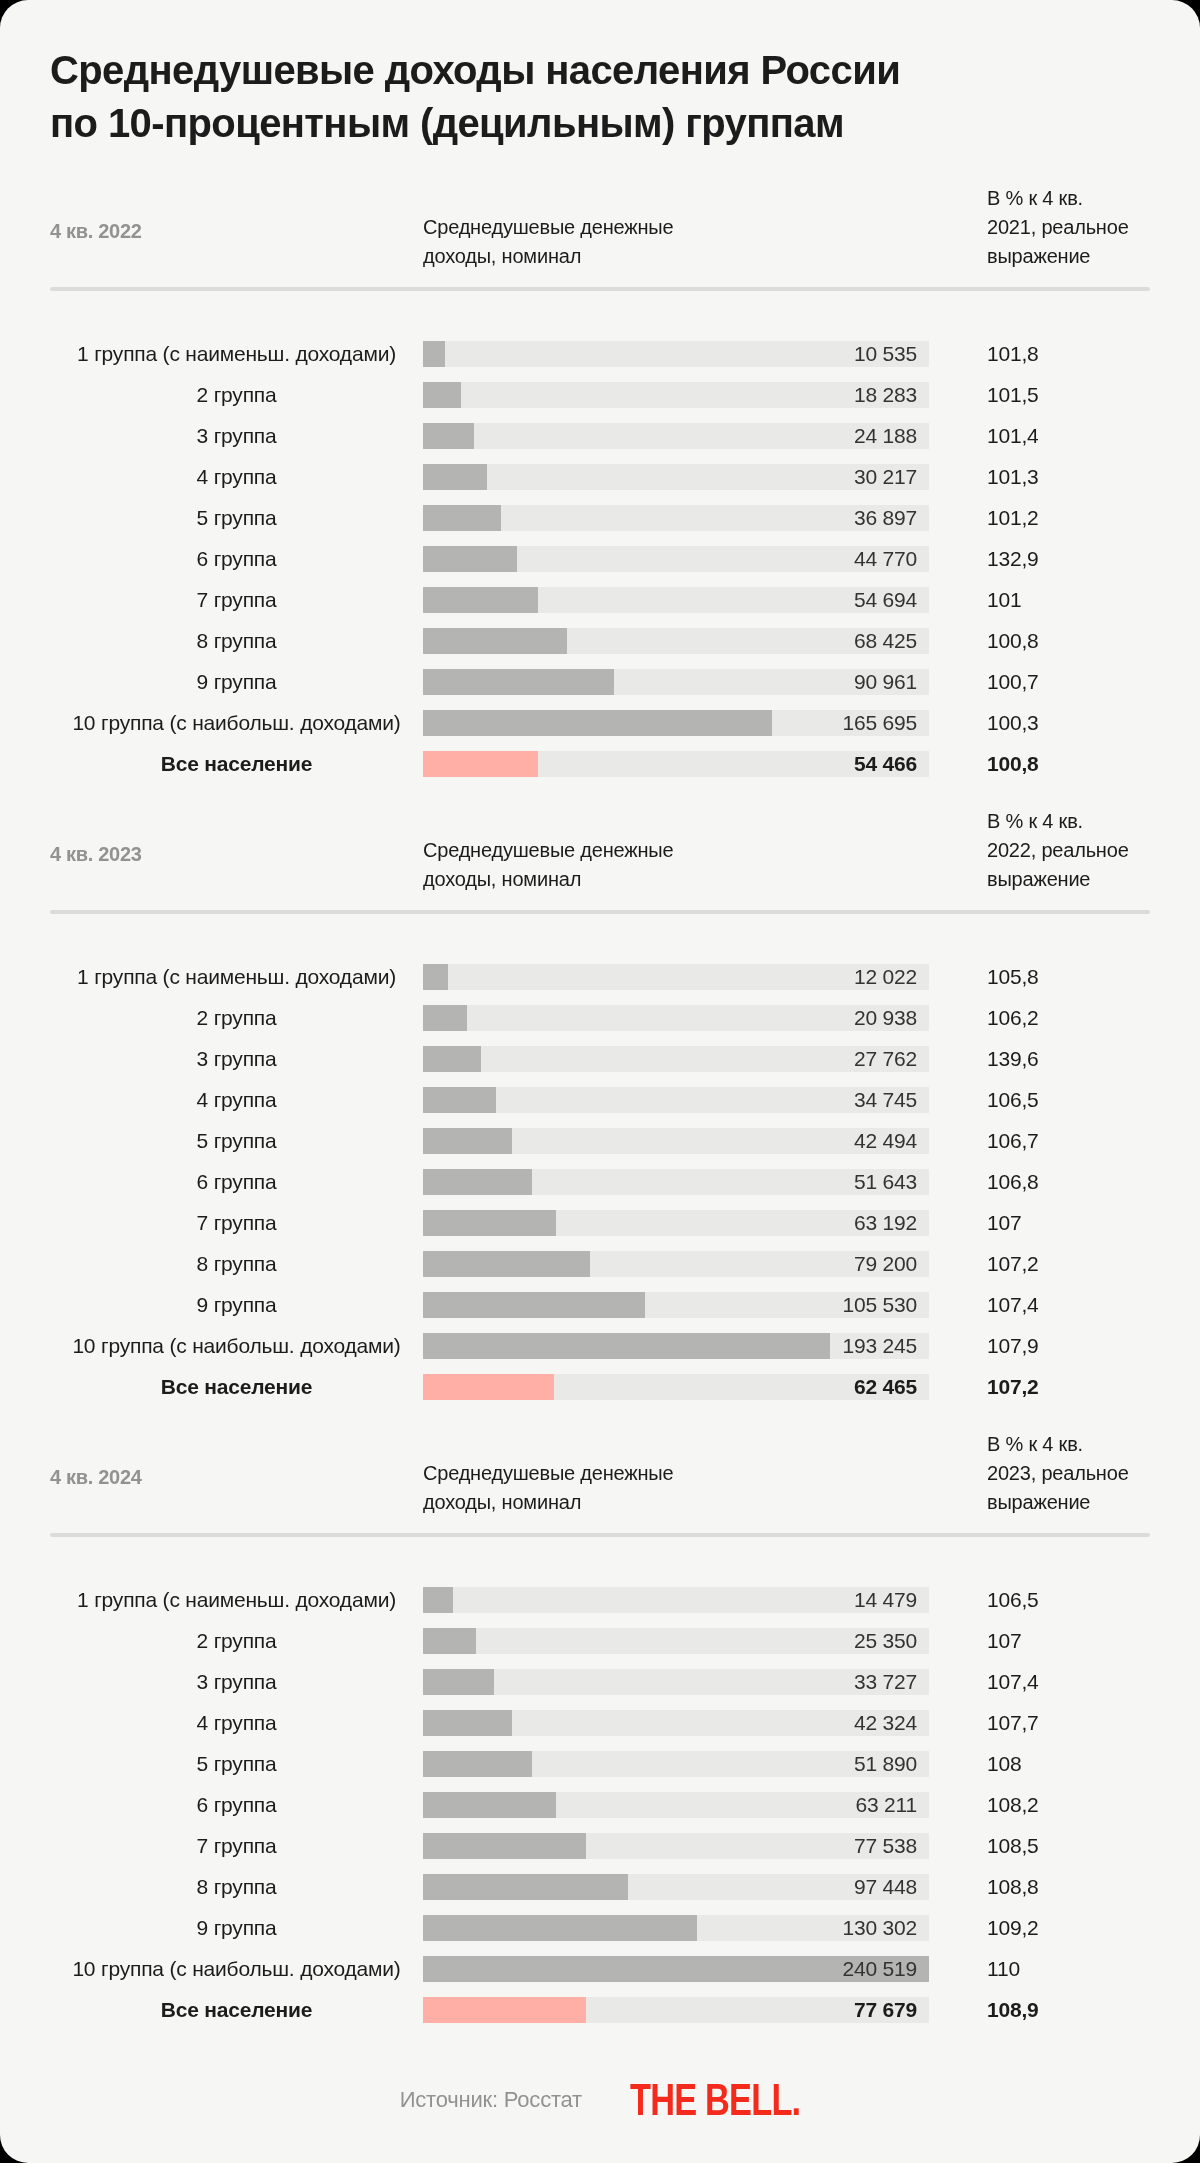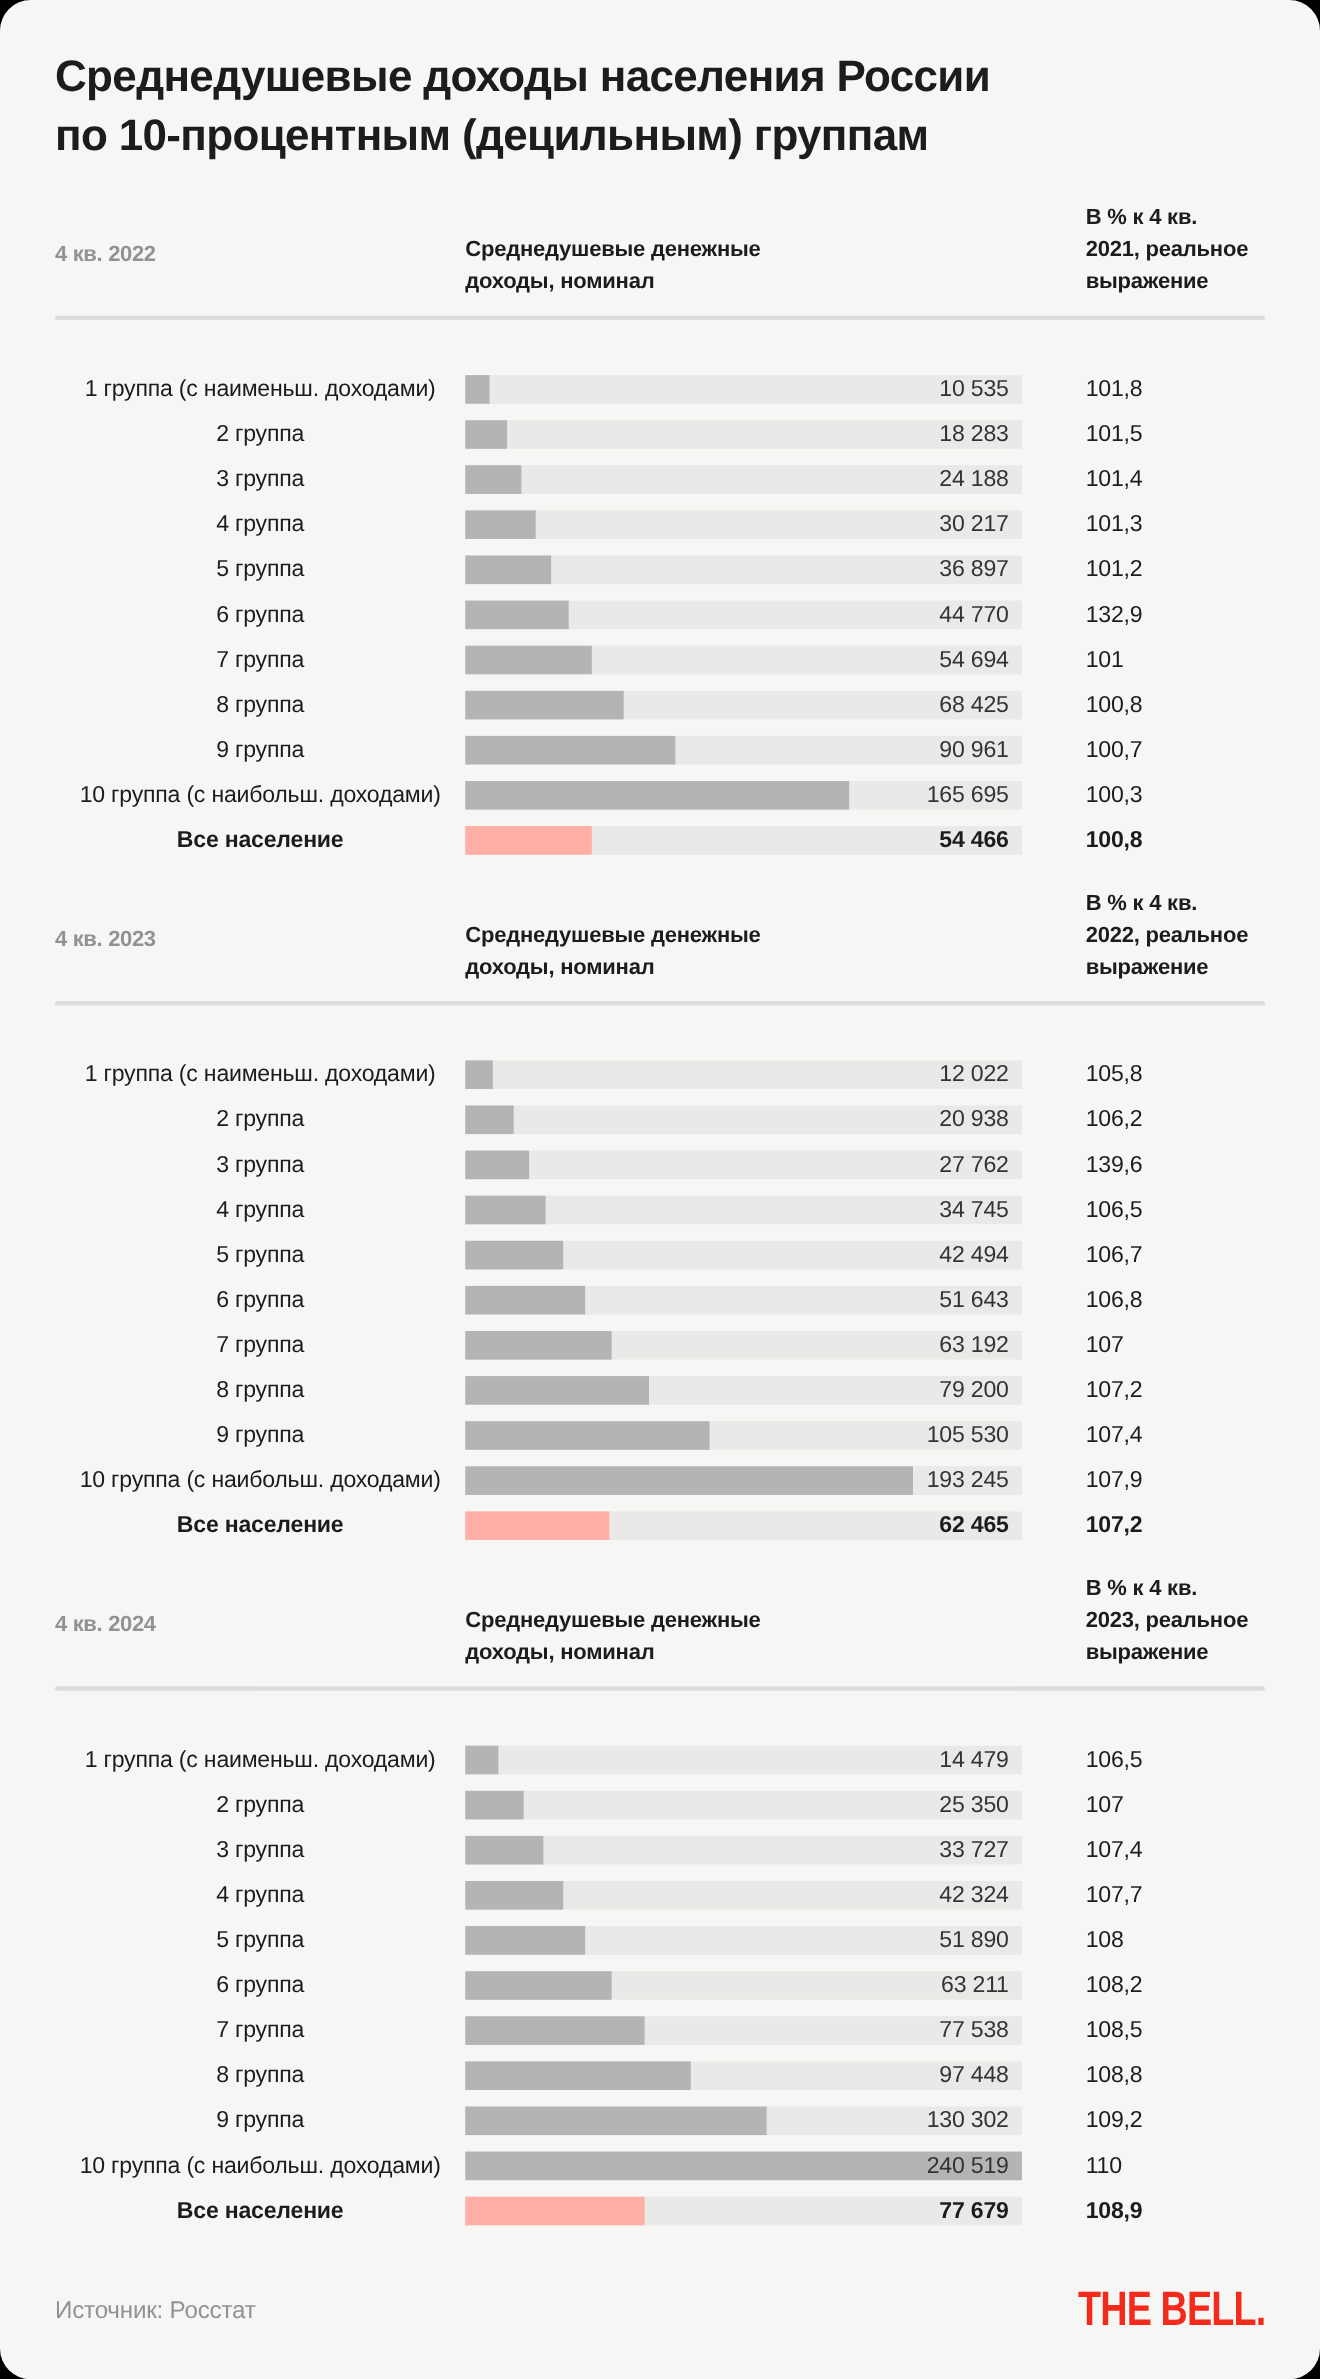--- a/index.html
+++ b/index.html
@@ -46,21 +46,21 @@
   }
   .period{
     font-size:20px;
     font-weight:700;
     color:var(--muted);
     letter-spacing:-0.3px;
     margin-bottom:28px;
   }
   .col-header{
     font-size:20px;
-    font-weight:700;
+    font-weight:400;
     line-height:29px;
     color:var(--text);
     white-space:pre-line;
     letter-spacing:-0.2px;
   }
   .col-header.pct-h{padding-left:58px;}
   .divider{
     height:4px;
     background:var(--divider);
     border-radius:2px;
@@ -108,21 +108,21 @@
     color:var(--text);
     letter-spacing:-0.2px;
   }
   .row.total .row-label,
   .row.total .bar-value,
   .row.total .row-pct{font-weight:700;color:var(--text);}
   
   .footer{
     margin-top:52px;
     display:flex;
-    justify-content:space-between;
+    justify-content:center;
     align-items:center;
   }
   .source-note{
     font-size:22px;
     color:var(--muted);
     letter-spacing:-0.2px;
   }
   .bell-logo{
     font-size:44px;
     font-weight:800;

